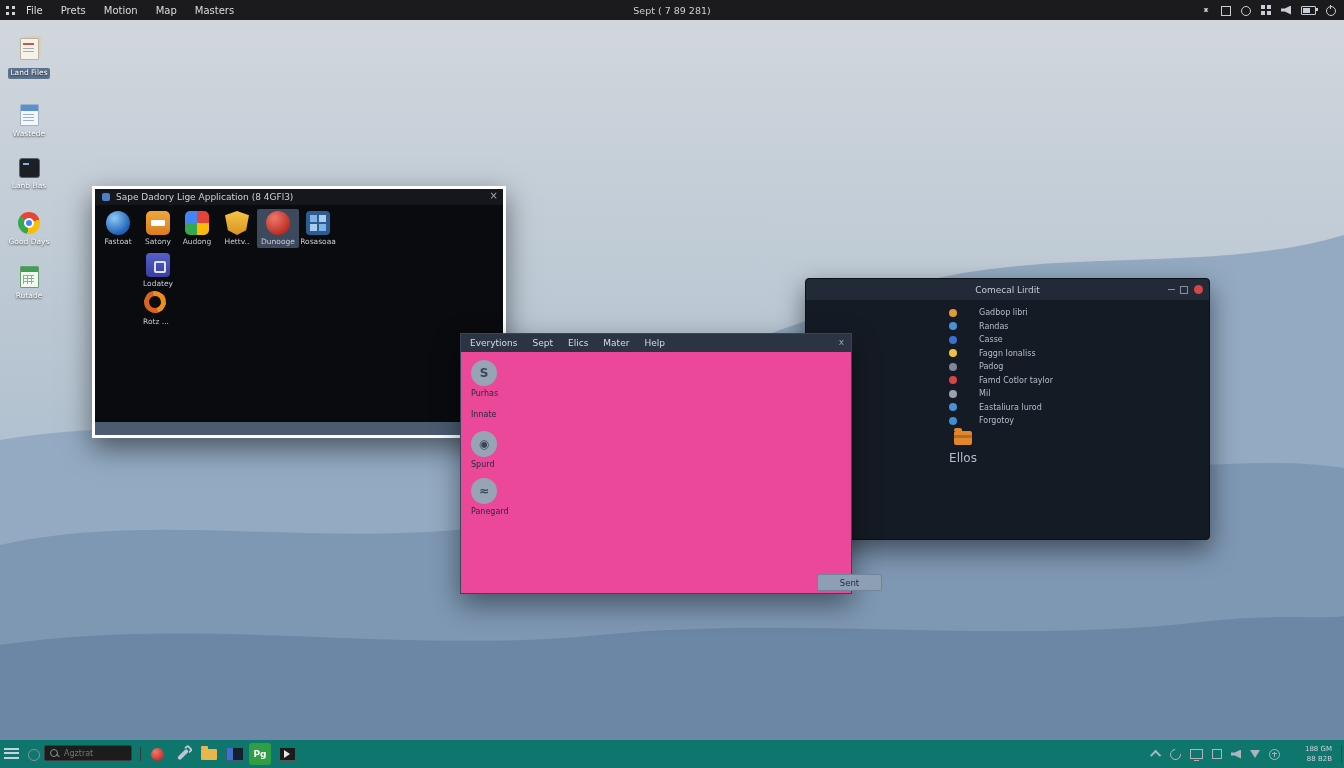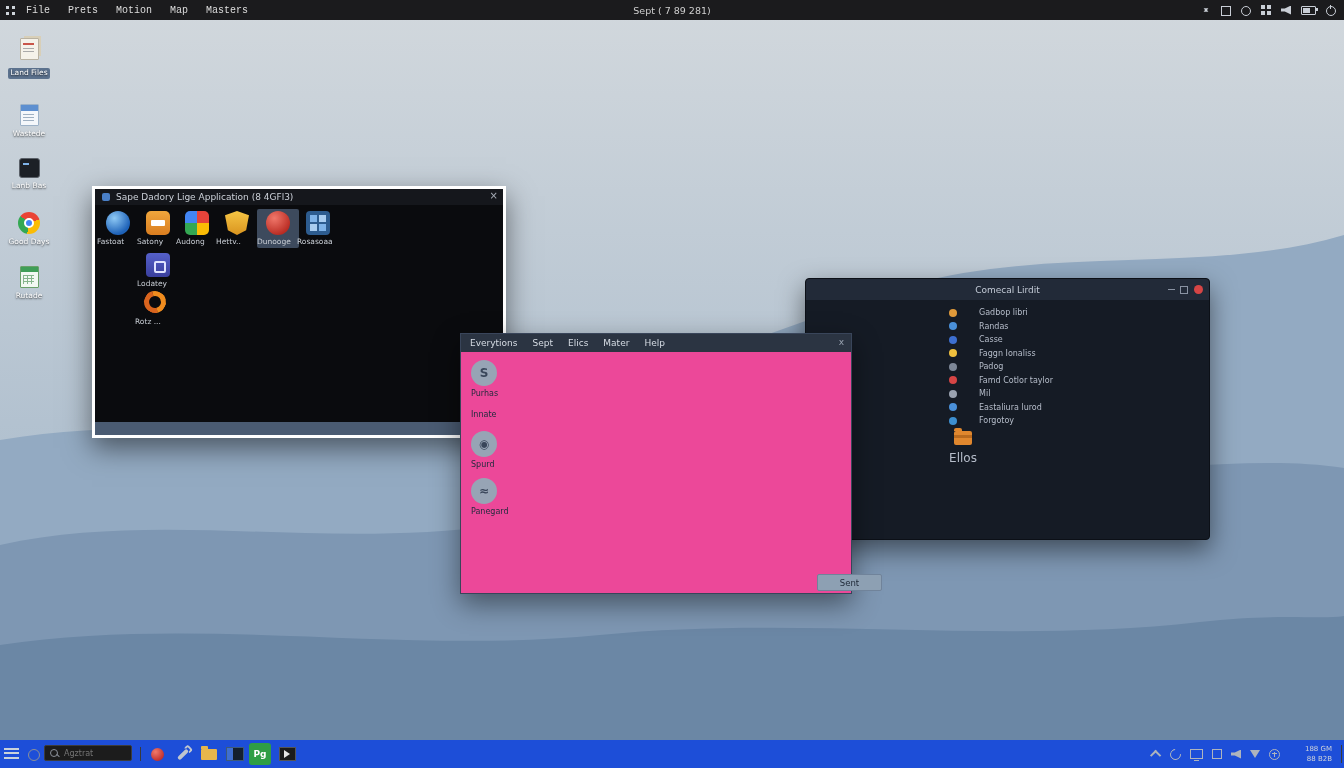--- a/index.html
+++ b/index.html
@@ -2,21 +2,21 @@
 <html><head>
 <meta charset="utf-8">
 <style>
   html,body{margin:0;padding:0;width:1344px;height:768px;overflow:hidden;
     font-family:"DejaVu Sans","Liberation Sans",sans-serif;background:#9db0c4;}
   
   #wallpaper{position:absolute;inset:0;z-index:0;}
   
   #topbar{position:absolute;left:0;top:0;width:1344px;height:20px;background:#1b1b1d;z-index:30;
     display:flex;align-items:center;color:#dcdcdc;font-size:10px;}
-  #topbar .menu{display:flex;gap:18px;margin-left:26px;font-family:Liberation Mono, monospace;}
+  #topbar .menu{display:flex;gap:18px;margin-left:26px;}
   #topbar .menu span{cursor:default;}
   #tb-appgrid{position:absolute;left:6px;top:6px;width:9px;height:9px;
     background:
       linear-gradient(#cfd4da,#cfd4da) 0 0/3px 3px no-repeat,
       linear-gradient(#cfd4da,#cfd4da) 6px 0/3px 3px no-repeat,
       linear-gradient(#cfd4da,#cfd4da) 0 6px/3px 3px no-repeat,
       linear-gradient(#cfd4da,#cfd4da) 6px 6px/3px 3px no-repeat;}
   #tb-clock{position:absolute;left:50%;transform:translateX(-50%);font-size:9.5px;color:#cfcfcf;}
   #tb-tray{position:absolute;right:8px;top:0;height:20px;display:flex;align-items:center;gap:10px;}
   .ticon{width:10px;height:10px;position:relative;}
@@ -59,21 +59,21 @@
   .art-sheet::after{content:"";position:absolute;left:2px;top:8px;width:11px;height:9px;
     background:repeating-linear-gradient(#86b58c 0 1px,transparent 1px 3px),
                repeating-linear-gradient(90deg,#86b58c 0 1px,transparent 1px 4px);}
   
   #finder{position:absolute;left:92px;top:186px;width:408px;height:246px;z-index:10;
     background:#0a0b0e;border:3px solid #ffffff;box-shadow:0 10px 26px rgba(0,0,0,.5);}
   #finder .titlebar{position:absolute;left:0;top:0;right:0;height:16px;background:#15171c;
     display:flex;align-items:center;color:#ccd1d9;font-size:9px;}
   #finder .titlebar .wicon{width:8px;height:8px;border-radius:2px;background:#4a80c8;margin:0 6px 0 7px;}
   #finder .close{position:absolute;right:5px;top:1px;color:#a7adb7;font-size:10px;cursor:default;}
-  .app{position:absolute;width:42px;color:#c8cdd4;font-size:7.5px;}
+  .app{position:absolute;width:42px;text-align:center;color:#c8cdd4;font-size:7.5px;}
   .app .aicon{width:24px;height:24px;margin:0 auto 2px;}
   .app.selected{background:#3d4a5d;border-radius:2px;padding:2px 0;margin-top:-2px;}
   .ai-fastoat{border-radius:50%;background:radial-gradient(circle at 35% 30%,#8ec9f5,#1e62b8 70%);}
   .ai-satony{border-radius:5px;background:linear-gradient(#f0a63c,#d97d20);position:relative;}
   .ai-satony::before{content:"";position:absolute;left:5px;top:9px;width:14px;height:6px;background:#fff;border-radius:1px;}
   .ai-audong{border-radius:5px;background:conic-gradient(#e5433a 0 25%,#fbbc05 25% 50%,#34a853 50% 75%,#4285f4 75% 100%);}
   .ai-hettv{clip-path:polygon(50% 0,100% 18%,88% 80%,50% 100%,12% 80%,0 18%);background:linear-gradient(#f6c544,#d9941f);}
   .ai-dunooge{border-radius:50%;background:radial-gradient(circle at 35% 30%,#f0776a,#b92b22 75%);}
   .ai-rosasoaa{border-radius:4px;background:#2d5c8f;position:relative;}
   .ai-rosasoaa::before{content:"";position:absolute;left:4px;top:4px;width:7px;height:7px;background:#7fb3e8;
@@ -109,21 +109,21 @@
   .pleft{position:absolute;left:57px;top:27px;color:#aeb6c4;font-size:8px;}
   .pleft div{height:13.7px;line-height:13.7px;cursor:default;}
   .pright{position:absolute;left:143px;top:27px;font-size:8px;color:#b6bdca;}
   .pright .prow{height:13.5px;display:flex;align-items:center;gap:22px;cursor:default;}
   .p-ico{width:8px;height:8px;border-radius:50%;flex:0 0 auto;}
   .ellos{position:absolute;left:148px;top:152px;width:18px;height:14px;background:#e0872e;border-radius:2px;}
   .ellos::before{content:"";position:absolute;left:0;top:-3px;width:8px;height:3px;background:#e0872e;border-radius:2px 2px 0 0;}
   .ellos::after{content:"";position:absolute;left:0;top:4px;right:0;height:3px;background:#b96a1e;}
   .ellos-label{position:absolute;left:140px;top:172px;width:34px;text-align:center;font-size:12px;color:#b6bdca;}
   
-  #taskbar{position:absolute;left:0;bottom:0;width:1344px;height:28px;background:#1d4ed8;z-index:30;margin-top:48px;}
+  #taskbar{position:absolute;left:0;bottom:0;width:1344px;height:28px;background:#0f766e;z-index:30;margin-top:48px;}
   #tk-menu{position:absolute;left:4px;top:8px;width:15px;height:11px;
     background:repeating-linear-gradient(#c9d2da 0 2px,transparent 2px 4.5px);}
   #tk-circle{position:absolute;left:28px;top:9px;width:10px;height:10px;border:1px solid #8a8f98;border-radius:50%;}
   #tk-search{position:absolute;left:44px;top:5px;width:88px;height:16px;background:#1c1c1c;
     border:1px solid #3c3c3c;border-radius:2px;display:flex;align-items:center;gap:4px;padding:0 5px;box-sizing:border-box;}
   #tk-search input{background:transparent;border:none;outline:none;color:#9a9a9a;font-size:8px;width:60px;
     font-family:"DejaVu Sans",sans-serif;}
   .mag{width:6px;height:6px;border:1px solid #8a8f98;border-radius:50%;position:relative;flex:0 0 auto;}
   .mag::after{content:"";position:absolute;left:5px;top:5px;width:4px;height:1px;background:#8a8f98;transform:rotate(45deg);}
   .tk-sep{position:absolute;left:140px;top:7px;width:1px;height:14px;background:#3a3a3a;}

